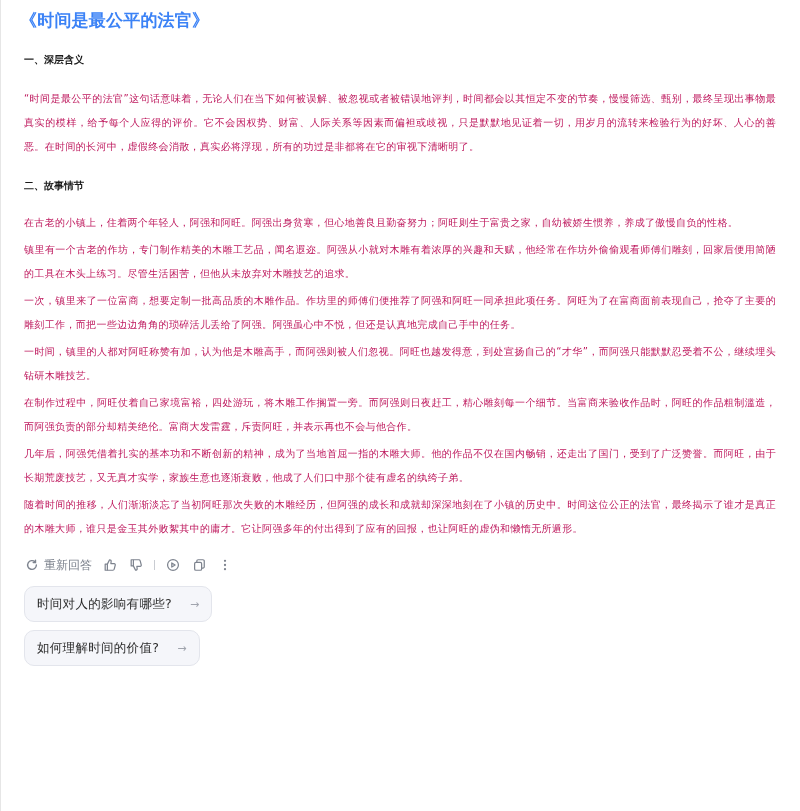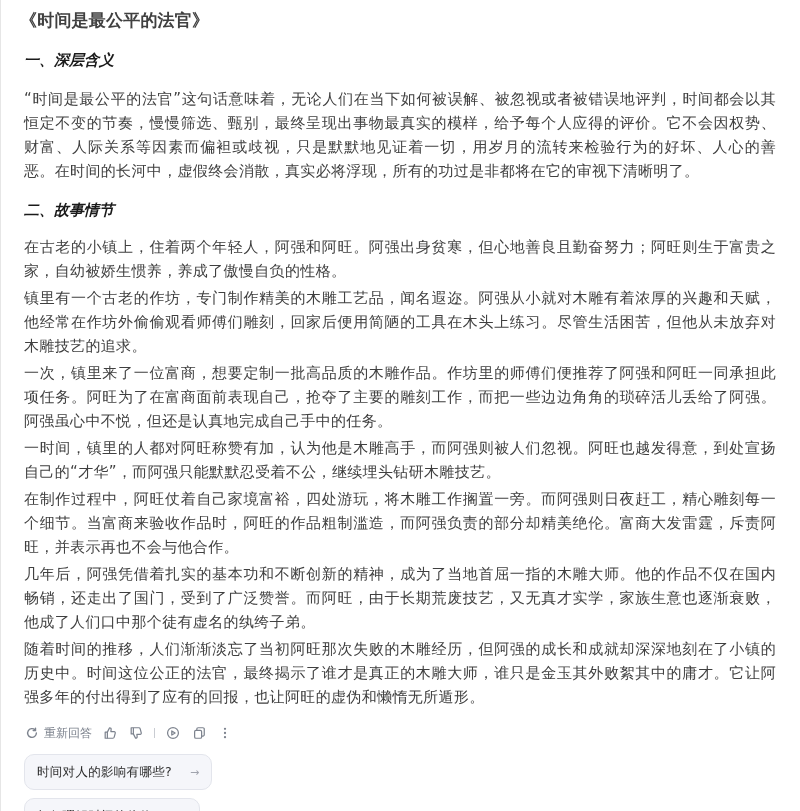--- a/index.html
+++ b/index.html
@@ -25,36 +25,35 @@
       left: 24px;
       top: 0;
       width: 752px;
     }
     .doc-title {
       font-size: 17px;
       font-weight: bold;
       line-height: 22px;
       margin-top: 9px;
       margin-left: -4px;
-      color: #404040;
+      color: #3b82f6;
       letter-spacing: 0.2px;
     }
     .section-heading {
-      font-size: 15px;
+      font-size: 10px;
       font-weight: bold;
       line-height: 20px;
       color: #1a1a1a;
-      font-style: italic;
     }
     .h1 { margin-top: 19px; }
     .h2 { margin-top: 17px; }
     .para {
-      font-size: 15px;
+      font-size: 10px;
       line-height: 24px;
-      color: #404040;
+      color: #be185d;
       letter-spacing: 0.35px;
       text-align: justify;
     }
     .p-intro { margin-top: 17px; }
     .p-first { margin-top: 15px; }
     .p-next { margin-top: 3px; }
 
     .action-bar {
       display: flex;
       align-items: center;

